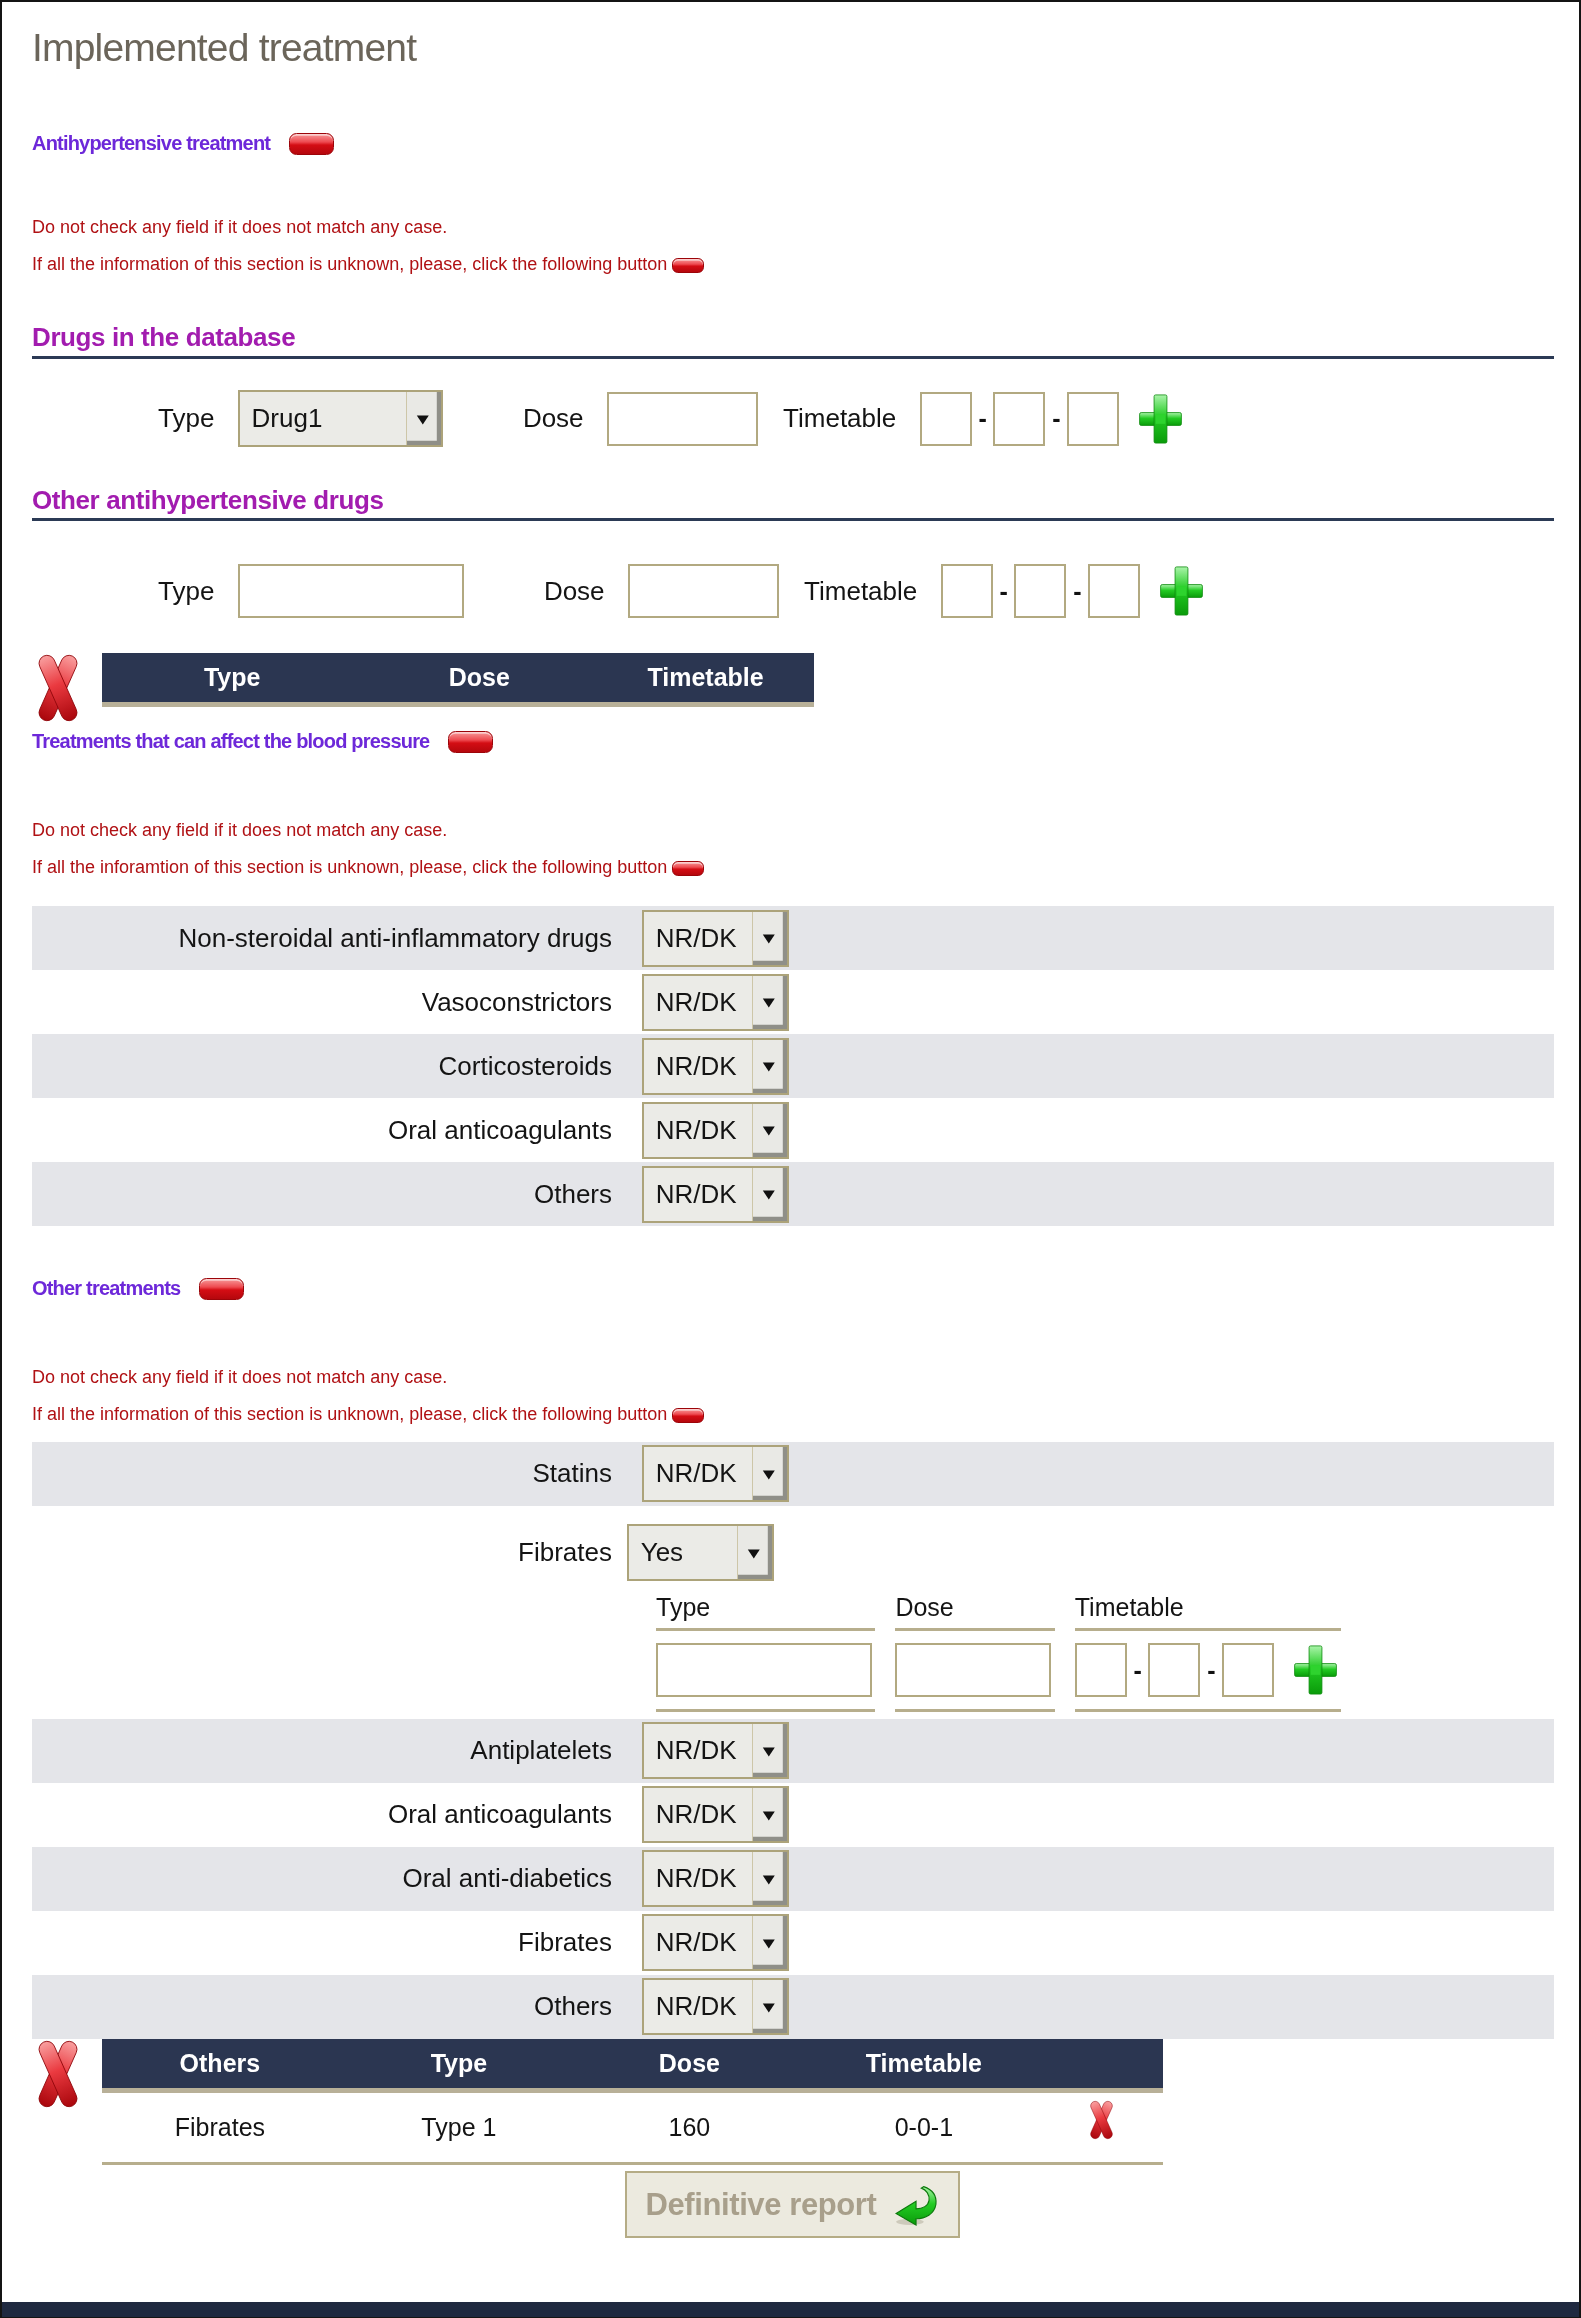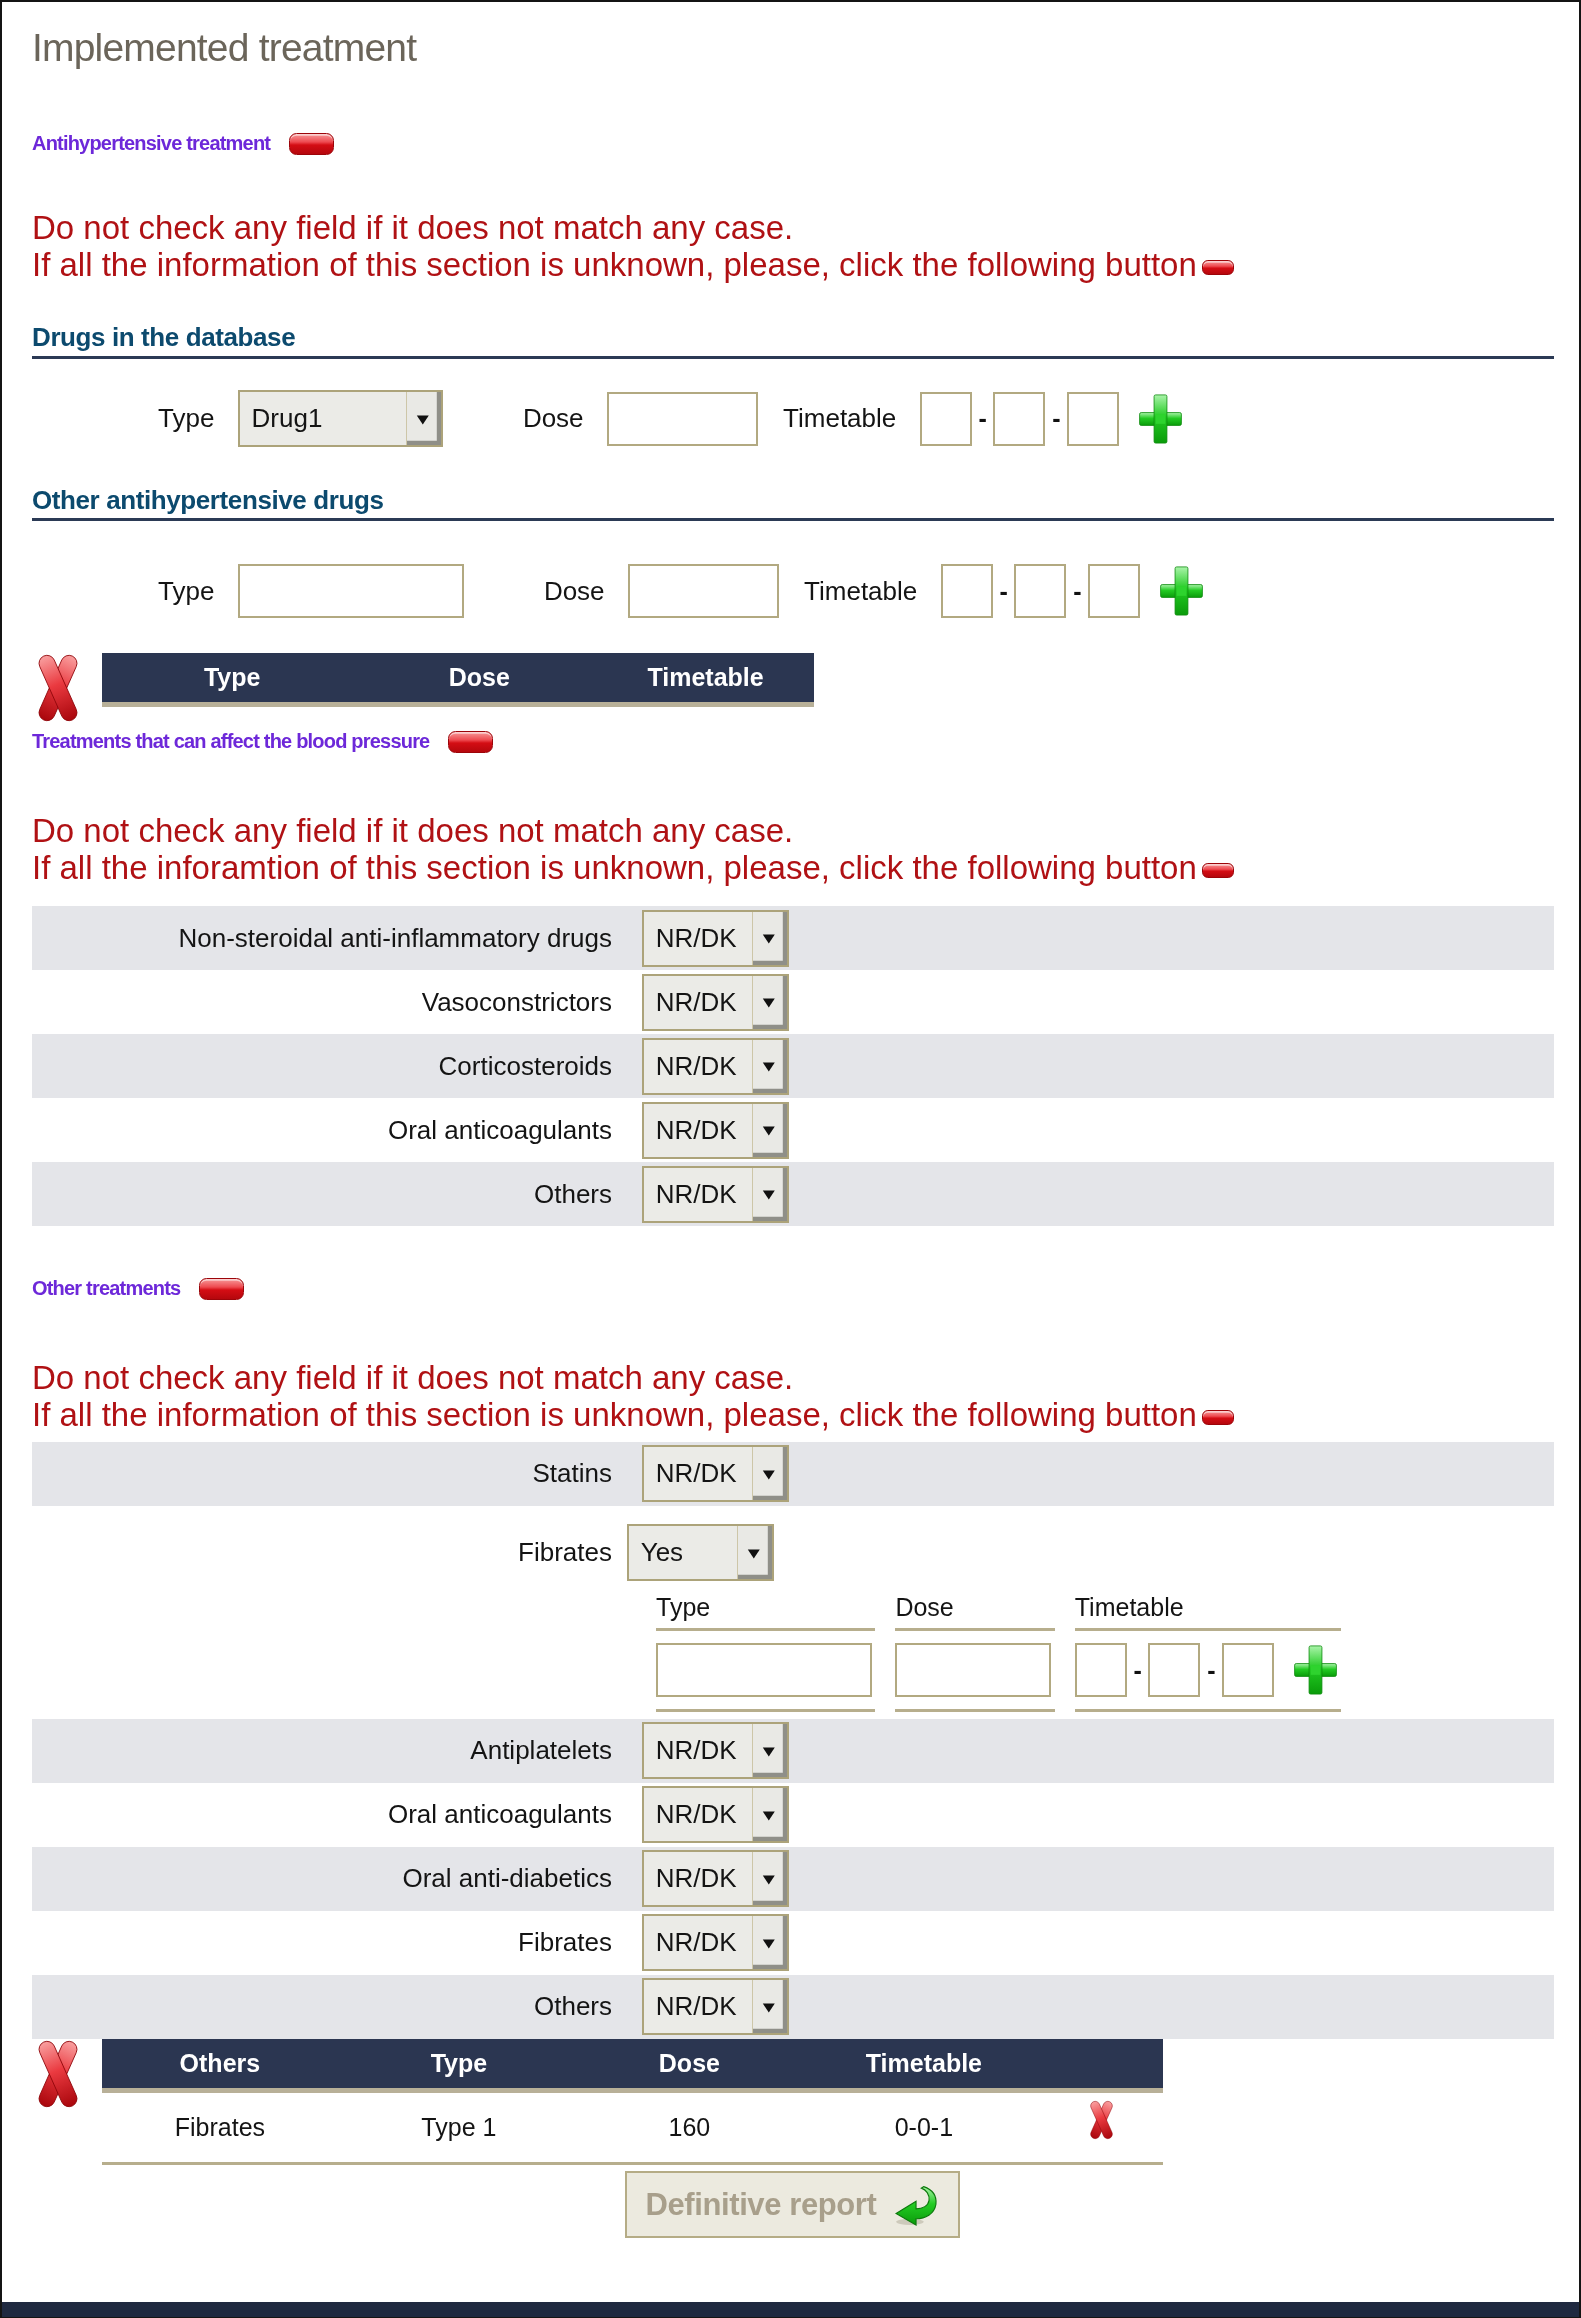--- a/index.html
+++ b/index.html
@@ -19,25 +19,25 @@
   .s3 .h2row { margin-top:44px; }
 
   .minus {
     display:inline-block; width:45px; height:22px; border-radius:7.5px;
     background:linear-gradient(#f79a9a 0%, #ee4a50 40%, #d40d14 55%, #b5070d 100%);
     border:0.8px solid #9c0409; box-shadow:inset 0 1.7px 0 rgba(255,255,255,.55);
     cursor:pointer; flex:0 0 auto;
   }
   .minus.sm { width:32px; height:15px; border-radius:5.9px; vertical-align:middle; margin-left:5px; }
 
-  .notes { margin-top:47px; font-size:33px; line-height:37px; color:#b01114; }
+  .notes { margin-top:47px; font-size:18px; line-height:37px; color:#b01114; }
   .s2 .notes, .s3 .notes { margin-top:52px; }
 
   .subh {
-    margin-top:37px; font-size:26px; line-height:34px; font-weight:bold; color:#0c4a6e;
+    margin-top:37px; font-size:26px; line-height:34px; font-weight:bold; color:#a21caf;
     border-bottom:3.4px solid #2b3a55; padding-bottom:1.7px; letter-spacing:-0.4px;
   }
   .subh.second { margin-top:34px; }
 
   .formrow { margin-top:30px; display:flex; align-items:center; padding-left:126px; height:60px; }
   .formrow.second { margin-top:40px; }
   .flabel { font-size:26px; color:#141414; margin-right:23.5px; }
   .gap-lg { width:80px; flex:0 0 auto; }
   .gap-md { width:25px; flex:0 0 auto; }
 

